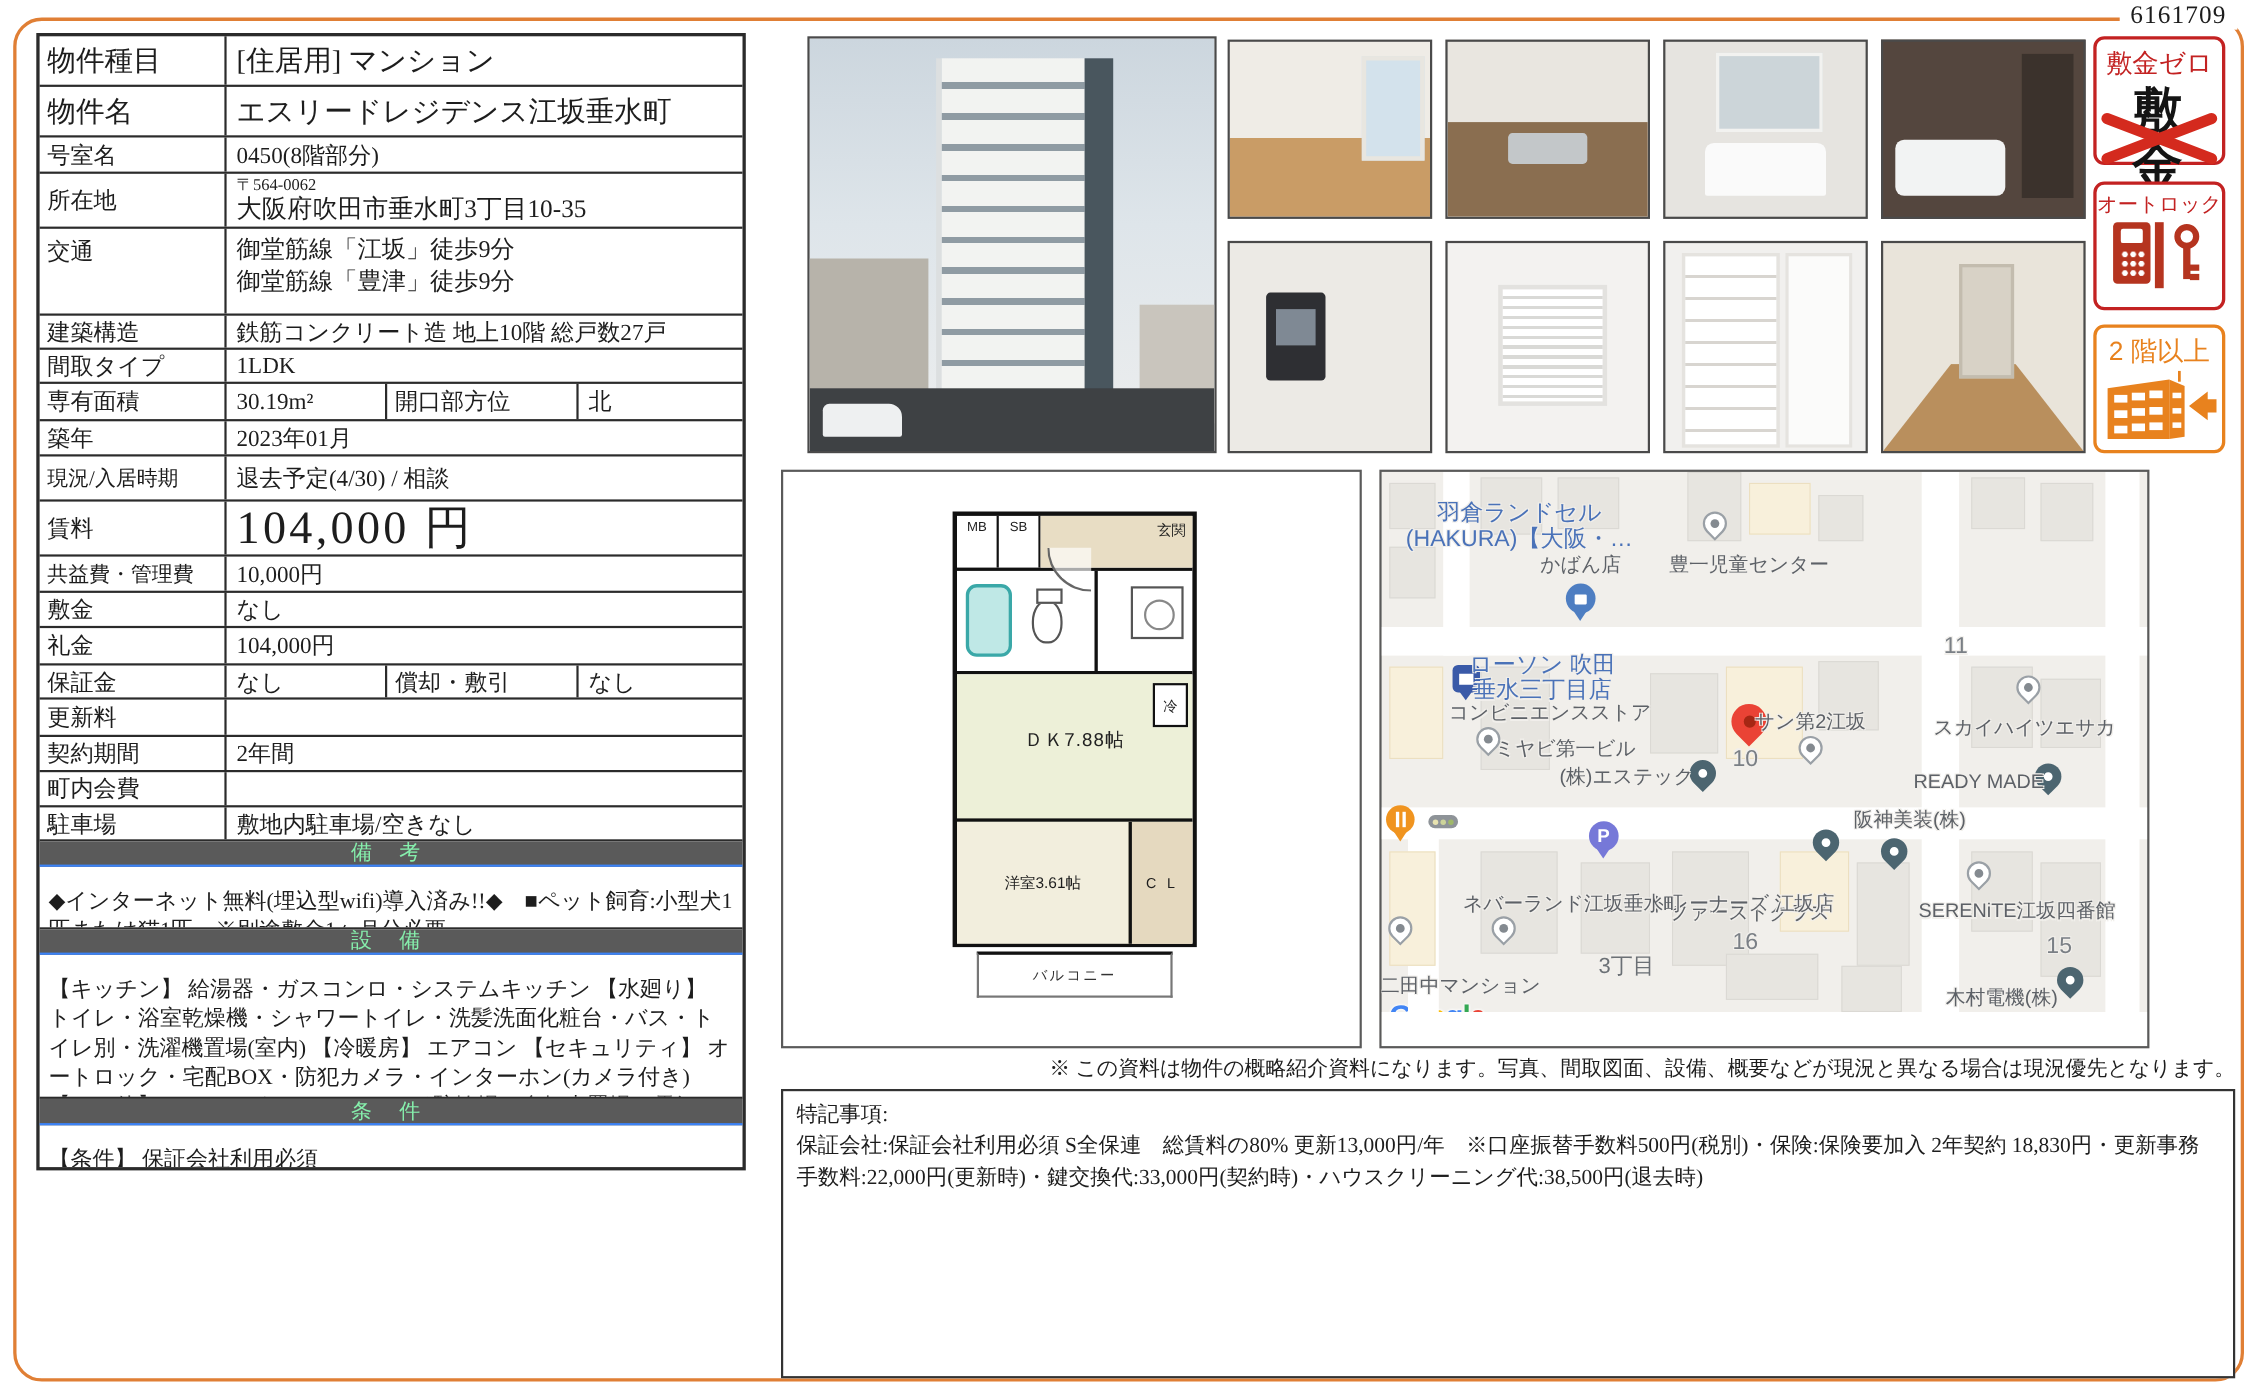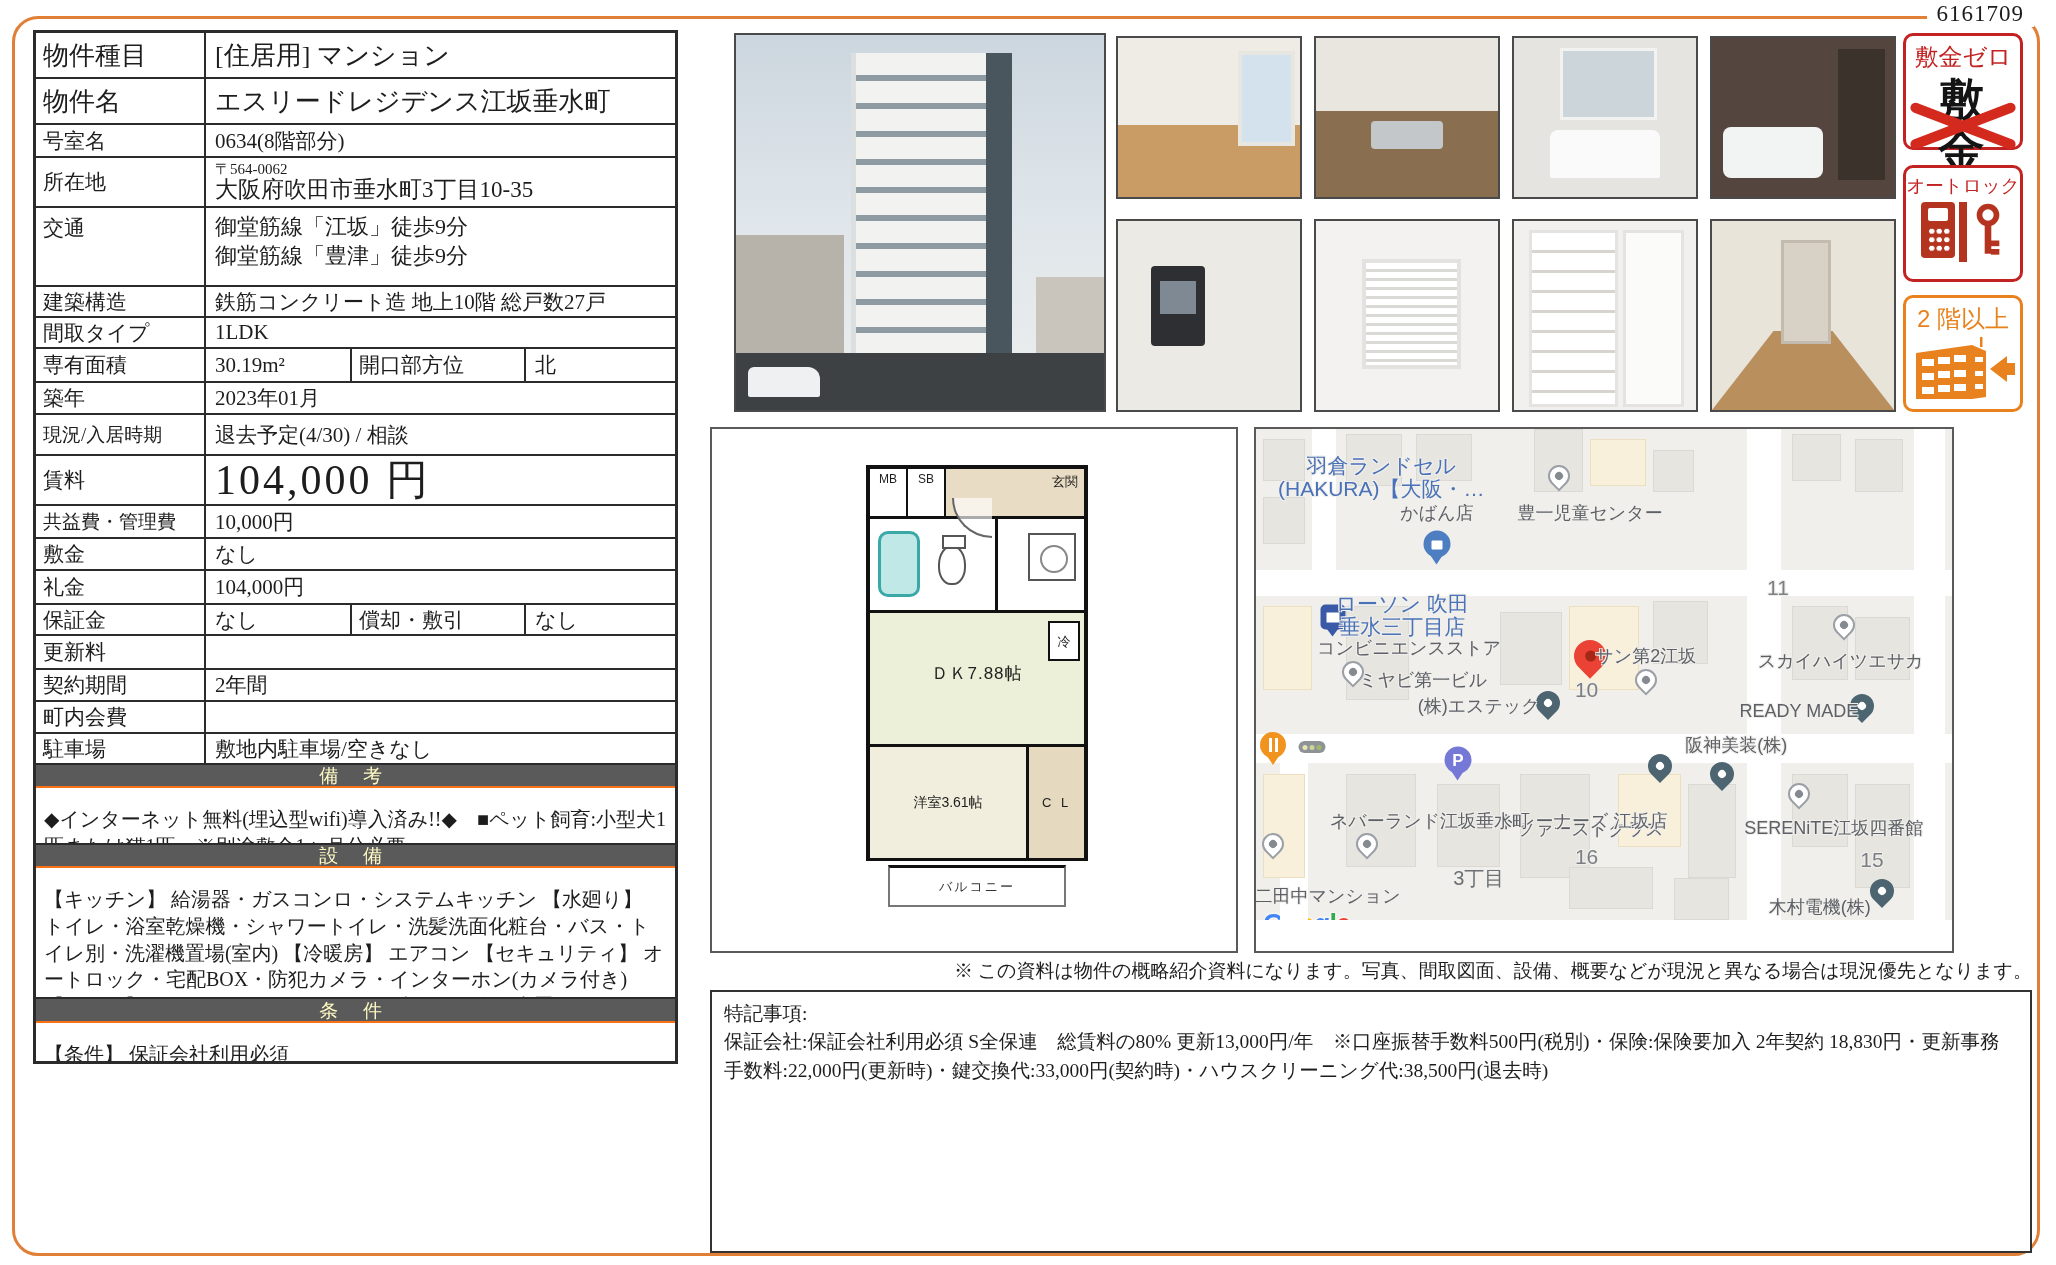--- a/index.html
+++ b/index.html
@@ -22,22 +22,22 @@
   .tv { flex:1; padding:1px 9px; display:flex; align-items:center; font-size:21px; min-width:0; }
   .f26 { font-size:26px; }
   .tv.w146 { flex:none; width:146px; border-right:2px solid #2b2b2b; }
   .tl.w174 { width:174px; }
   .tv.col { flex-direction:column; align-items:flex-start; justify-content:center; line-height:1.08; }
   .postal { font-size:15px; }
   .addr { font-size:23px; }
   .tv.lines { flex-direction:column; align-items:flex-start; justify-content:flex-start;
               padding-top:5px; line-height:1.3; font-size:22px; }
   .rent-v { font-size:42px; letter-spacing:3px; }
-  .tbar { height:23px; background:#5a5a5a; color:#fef9c3; text-align:center; font-size:19px;
-          letter-spacing:10px; line-height:22px; border-bottom:2px solid #f97316; }
+  .tbar { height:23px; background:#5a5a5a; color:#86efac; text-align:center; font-size:19px;
+          letter-spacing:10px; line-height:22px; border-bottom:2px solid #3b82f6; }
   .tblock { padding:18px 8px; font-size:20px; line-height:1.34; border-bottom:2px solid #2b2b2b; overflow:hidden; }
 
   
   .photo-main { position:absolute; left:734px; top:33px; width:372px; height:379px;
                 border:2px solid #4a4a4a; overflow:hidden;
                 background:linear-gradient(180deg,#ccd6de 0%,#dee5ea 45%,#edeeee 100%); }
   .photo-main div { position:absolute; }
   .pm-tower { left:115px; top:18px; width:135px; height:302px;
               background:repeating-linear-gradient(180deg,#f2f3f1 0 22px,#8f9ba3 22px 28px);
               border-left:5px solid #dcdfe0; }
@@ -205,21 +205,21 @@
   <div class="tr" style="height:46px">
     <div class="tl f26">物件種目</div>
     <div class="tv f26">[住居用] マンション</div>
   </div>
   <div class="tr" style="height:46px">
     <div class="tl f26">物件名</div>
     <div class="tv f26">エスリードレジデンス江坂垂水町</div>
   </div>
   <div class="tr" style="height:33px">
     <div class="tl">号室名</div>
-    <div class="tv">0634(8階部分)</div>
+    <div class="tv">0450(8階部分)</div>
   </div>
   <div class="tr" style="height:50px">
     <div class="tl">所在地</div>
     <div class="tv col">
       <span class="postal">〒564-0062</span>
       <span class="addr">大阪府吹田市垂水町3丁目10-35</span>
     </div>
   </div>
   <div class="tr" style="height:79px">
     <div class="tl" style="align-items:flex-start;padding-top:6px">交通</div>

